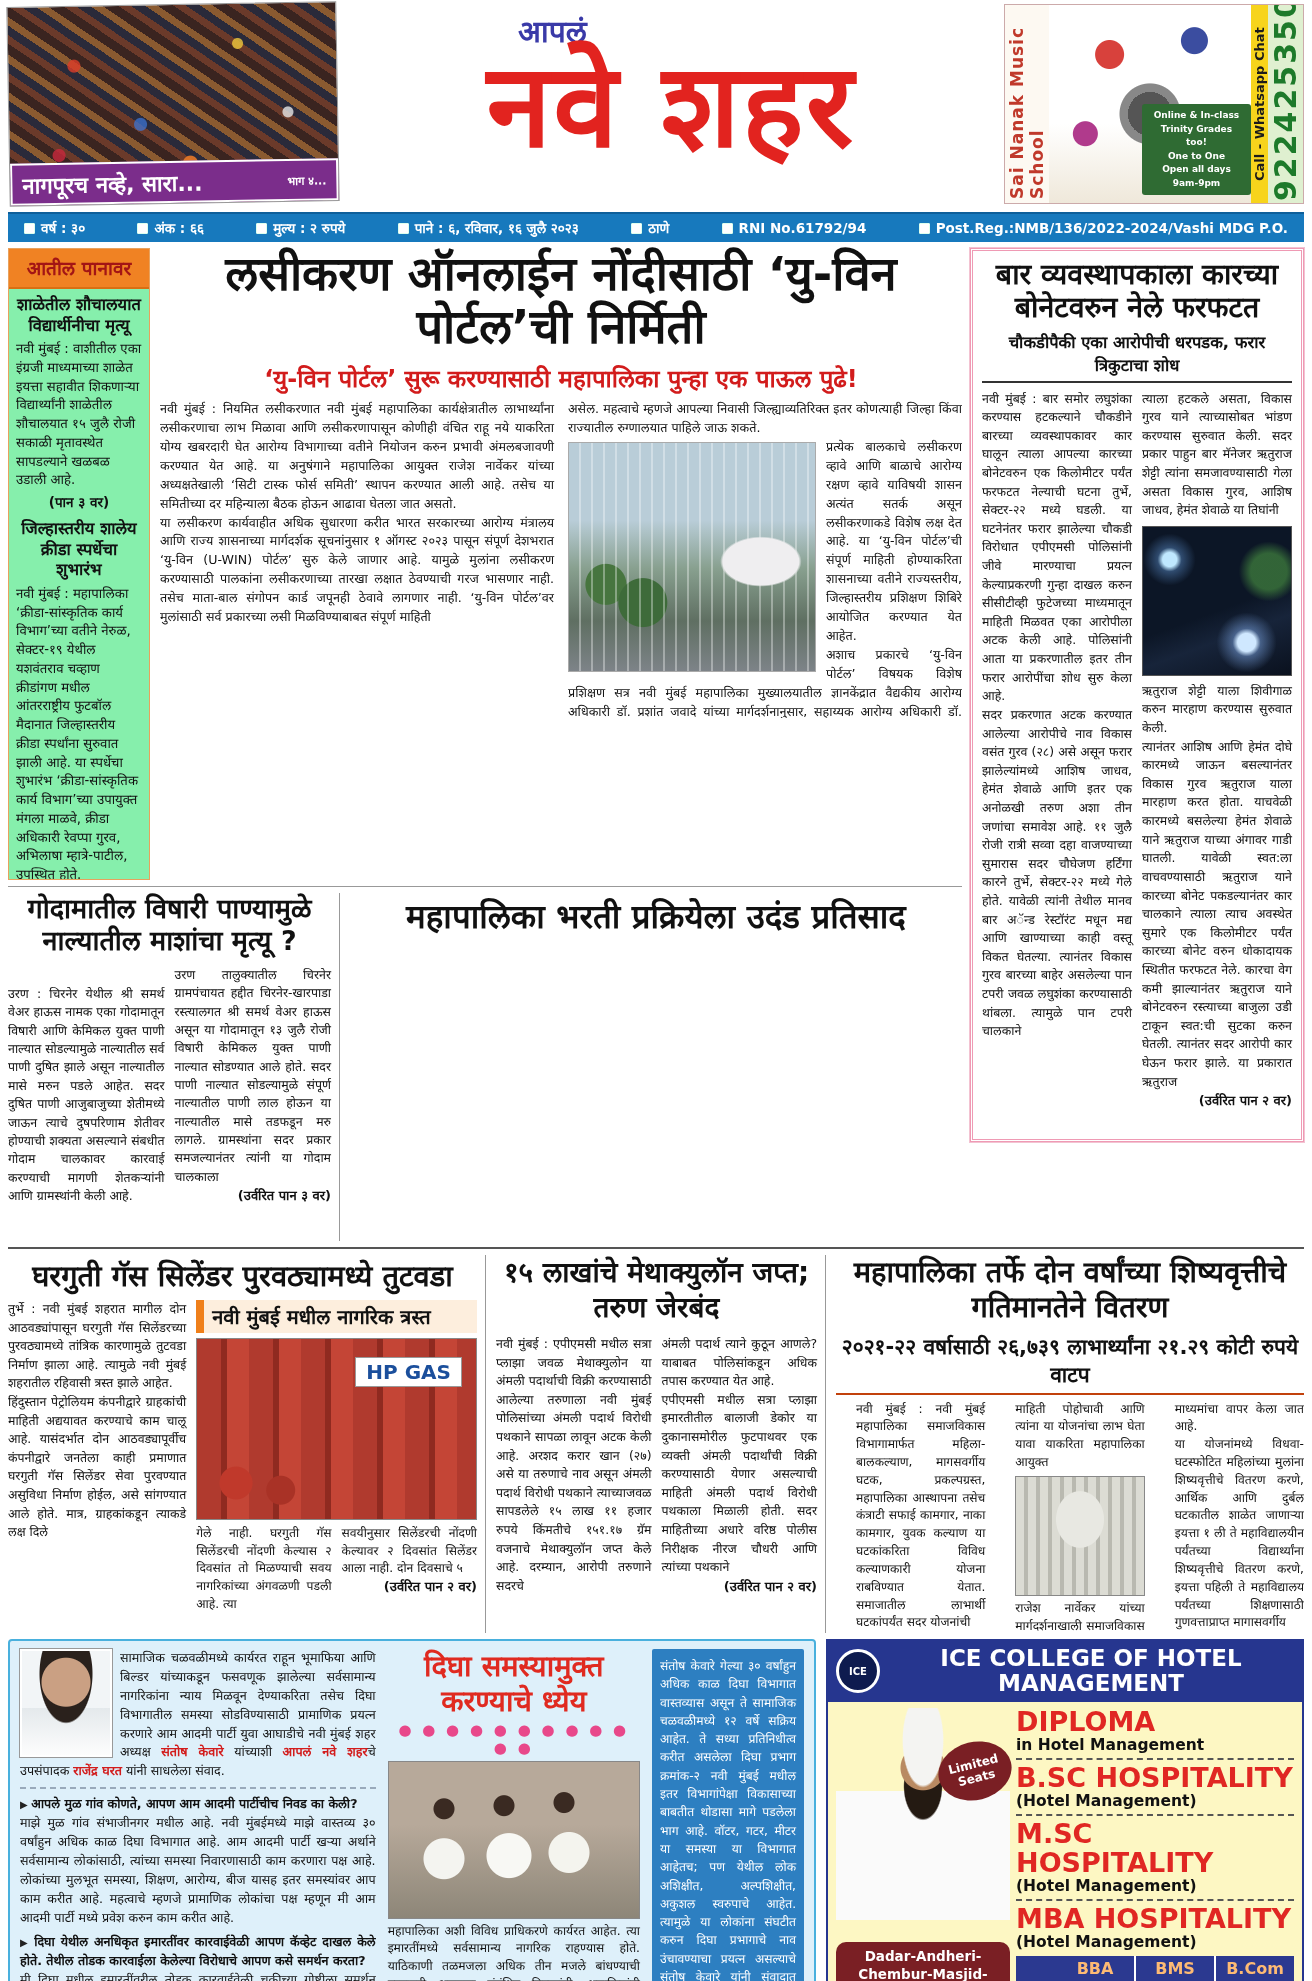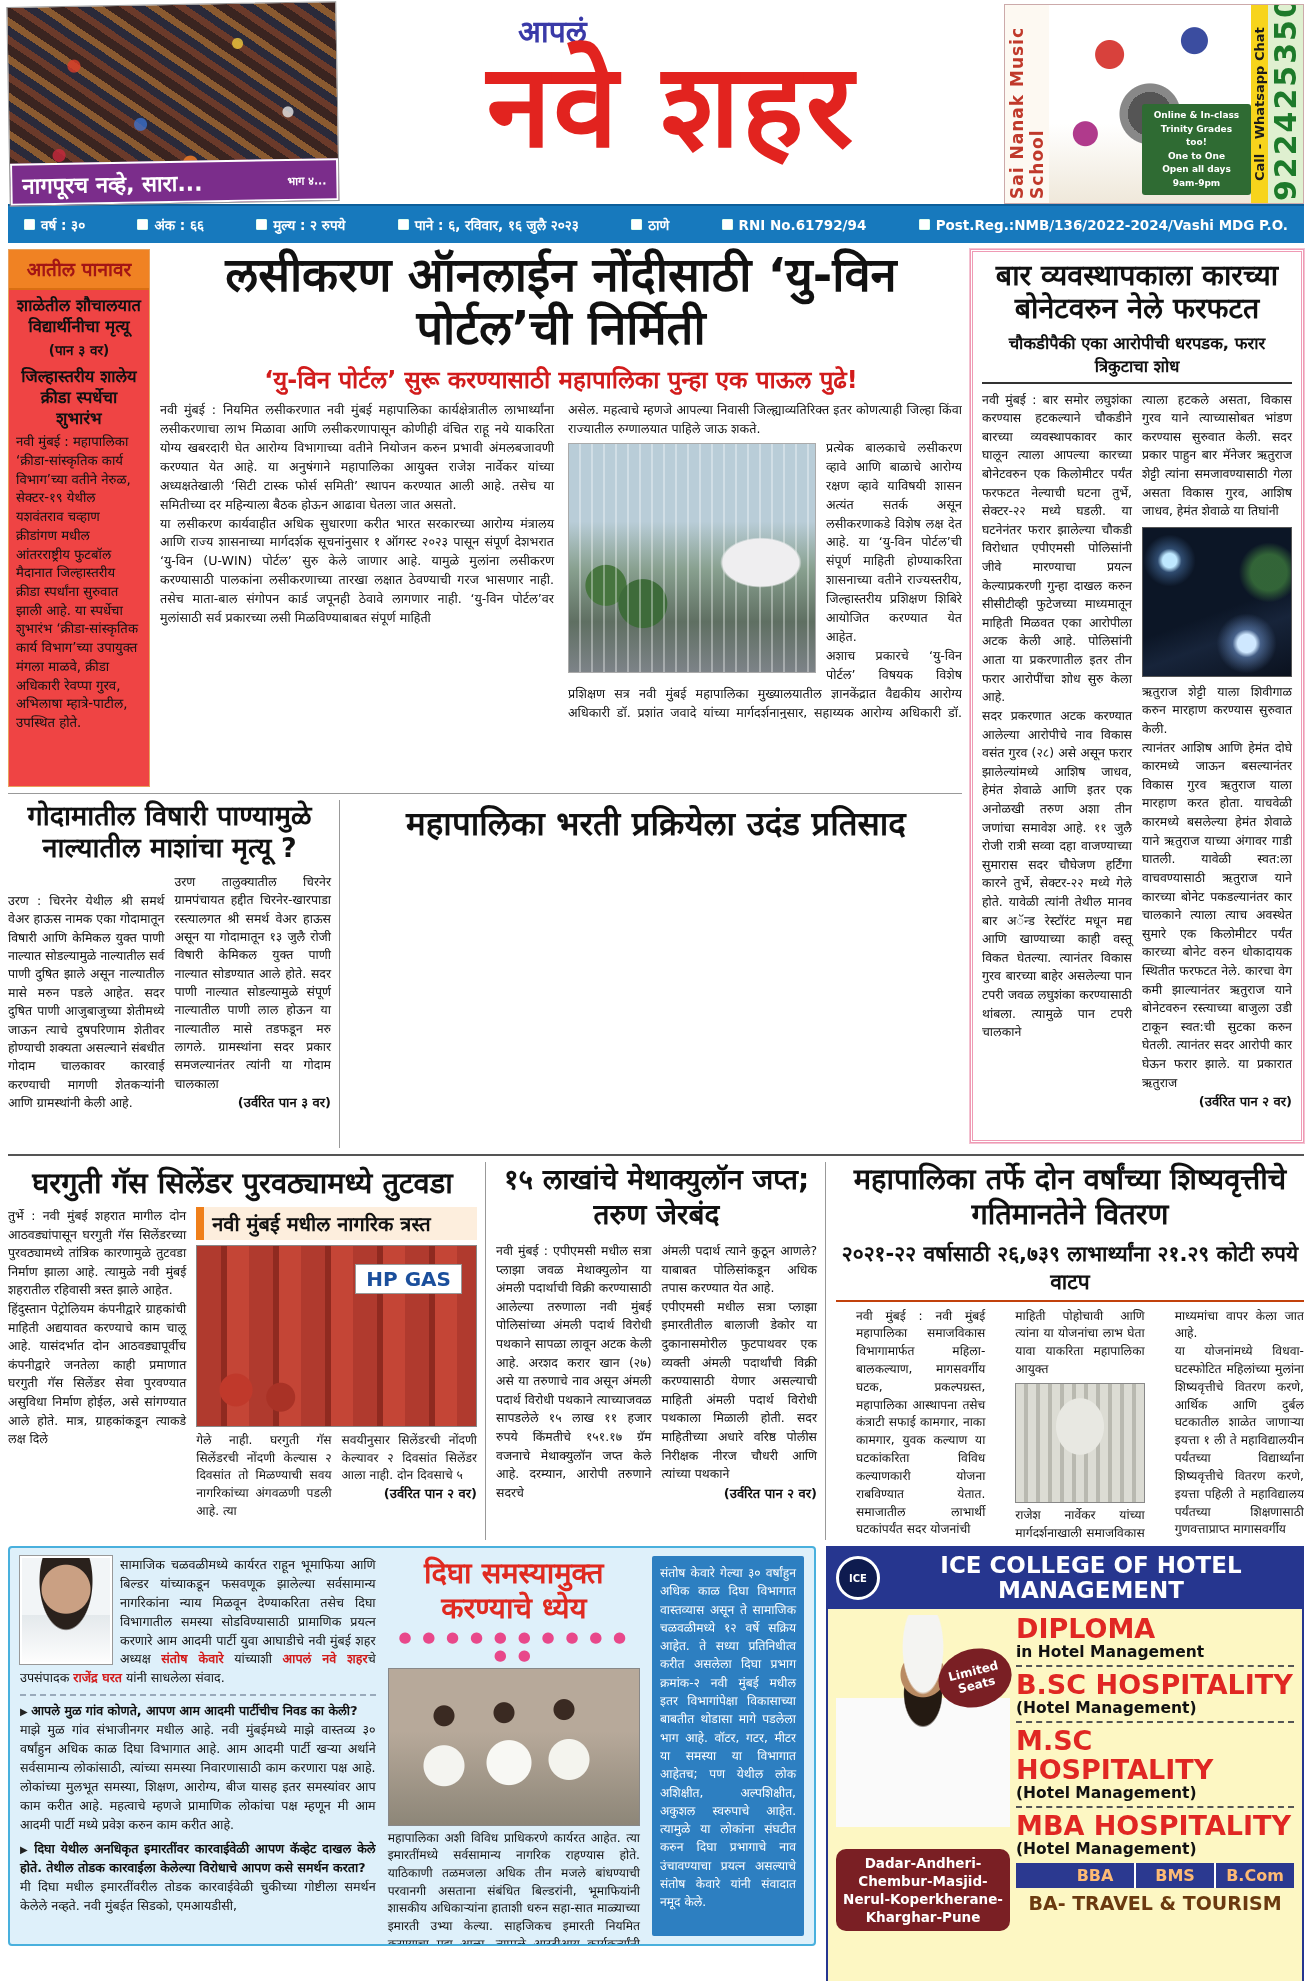--- a/index.html
+++ b/index.html
@@ -33,31 +33,31 @@
       radial-gradient(circle at 72% 18%, #3b4da0 0 13px, transparent 14px),
       radial-gradient(circle at 50% 55%, #555 0 22px, #888 22px 30px, transparent 31px),
       radial-gradient(circle at 18% 65%, #b03a8c 0 12px, transparent 13px),
       linear-gradient(180deg,#ffffff 0 60%, #efe8da 100%);
   }
   .offer-box { position:absolute; left:46%; bottom:8px; background:#2f6b33; color:#fff; padding:5px 7px; border-radius:3px; font-size:9px; line-height:1.5; text-align:center; font-weight:700; }
   .call-strip { writing-mode:vertical-rl; transform:rotate(180deg); background:#f7d41c; color:#1a1a1a; font-weight:800; font-size:13px; padding:6px 1px; text-align:center; }
   .phone-strip { writing-mode:vertical-rl; transform:rotate(180deg); background:#dff0d0; color:#1d7a2a; font-weight:800; font-size:30px; padding:2px 0; text-align:center; letter-spacing:2px; }
 
   
-  .info-bar { height:39px; background:#1779bd; border-top:2px solid #0e5f9a; color:#fff; display:flex; align-items:center; justify-content:space-between; padding:0 16px; font-size:13.5px; font-weight:700; margin-top:0; }
+  .info-bar { height:30px; background:#1779bd; border-top:2px solid #0e5f9a; color:#fff; display:flex; align-items:center; justify-content:space-between; padding:0 16px; font-size:13.5px; font-weight:700; margin-top:8px; }
   .info-item { display:flex; align-items:center; gap:6px; }
   .chk { width:11px; height:11px; background:#fff; border:1px solid #dfe; display:inline-block; border-radius:1px; }
 
   
   .content-top { display:flex; gap:8px; margin-top:6px; }
   .left-zone { flex:1; min-width:0; }
   .top-row { display:flex; gap:10px; border-bottom:1px solid #999; padding-bottom:6px; }
 
   
-  .sidebar { width:142px; background:#ef4444; border:1px solid #e8a25e; height:538px; overflow:hidden; }
+  .sidebar { width:142px; background:#86efac; border:1px solid #e8a25e; height:632px; overflow:hidden; }
   .sidebar-header { background:#f08223; color:#a31515; font-weight:800; font-size:19px; text-align:center; padding:6px 2px; border-bottom:2px solid #d96f12; }
   .brief { padding:6px 7px 2px 7px; text-align:center; }
   .brief-title { font-weight:800; font-size:16.5px; line-height:1.25; margin-bottom:4px; }
   .brief-body { font-size:13.2px; line-height:1.42; text-align:left; }
   .page-ref { font-weight:800; font-size:13.5px; text-align:center; margin-top:3px; }
 
   
   .uwin { flex:1; min-width:0; }
   .uwin-headline { text-align:center; font-size:47px; font-weight:800; line-height:1.12; letter-spacing:0; }
   .uwin-subhead { text-align:center; color:#d21c1c; font-size:24px; font-weight:800; margin:8px 0 6px 0; }
@@ -261,20 +261,21 @@
 
   <div class="content-top">
     <div class="left-zone">
 
       <div class="top-row">
 
         <aside class="sidebar">
           <div class="sidebar-header">आतील पानावर</div>
           <div class="brief">
             <div class="brief-title">शाळेतील शौचालयात विद्यार्थीनीचा मृत्यू</div>
+            <div class="brief-body">नवी मुंबई : वाशीतील एका इंग्रजी माध्यमाच्या शाळेत इयत्ता सहावीत शिकणाऱ्या विद्यार्थ्यांनी शाळेतील शौचालयात १५ जुलै रोजी सकाळी मृतावस्थेत सापडल्याने खळबळ उडाली आहे.</div>
             <div class="page-ref">(पान ३ वर)</div>
           </div>
           <div class="brief">
             <div class="brief-title">जिल्हास्तरीय शालेय क्रीडा स्पर्धेचा शुभारंभ</div>
             <div class="brief-body">नवी मुंबई : महापालिका ‘क्रीडा-सांस्कृतिक कार्य विभाग’च्या वतीने नेरुळ, सेक्टर-१९ येथील यशवंतराव चव्हाण क्रीडांगण मधील आंतरराष्ट्रीय फुटबॉल मैदानात जिल्हास्तरीय क्रीडा स्पर्धांना सुरुवात झाली आहे. या स्पर्धेचा शुभारंभ ‘क्रीडा-सांस्कृतिक कार्य विभाग’च्या उपायुक्त मंगला माळवे, क्रीडा अधिकारी रेवप्पा गुरव, अभिलाषा म्हात्रे-पाटील, उपस्थित होते.</div>
 
           </div>
         </aside>
 
         <article class="uwin">

